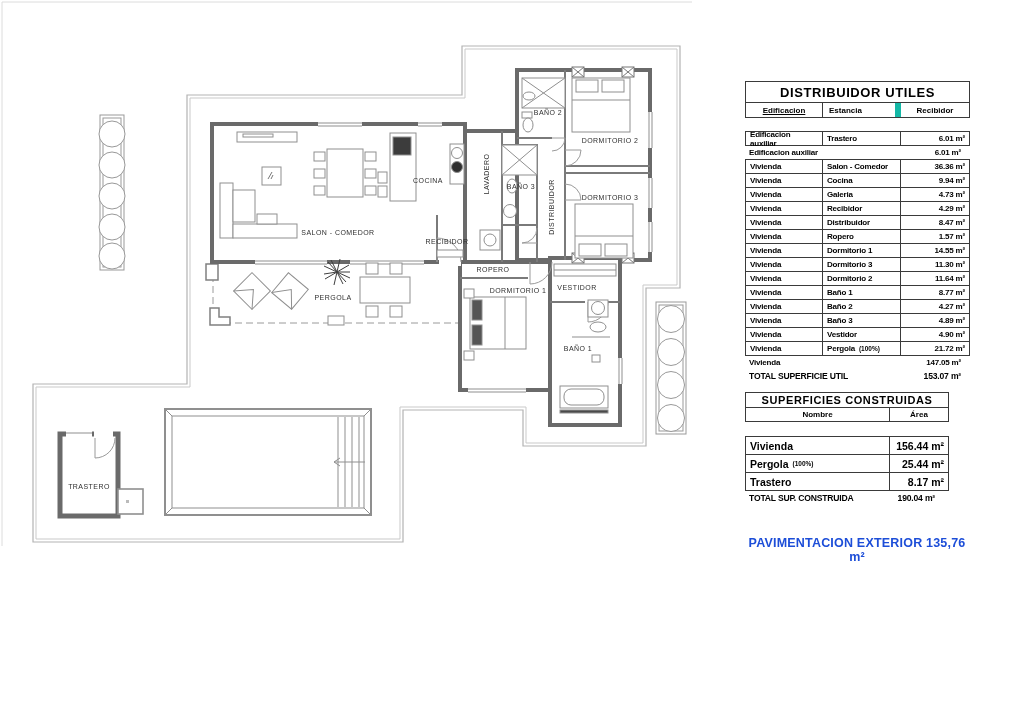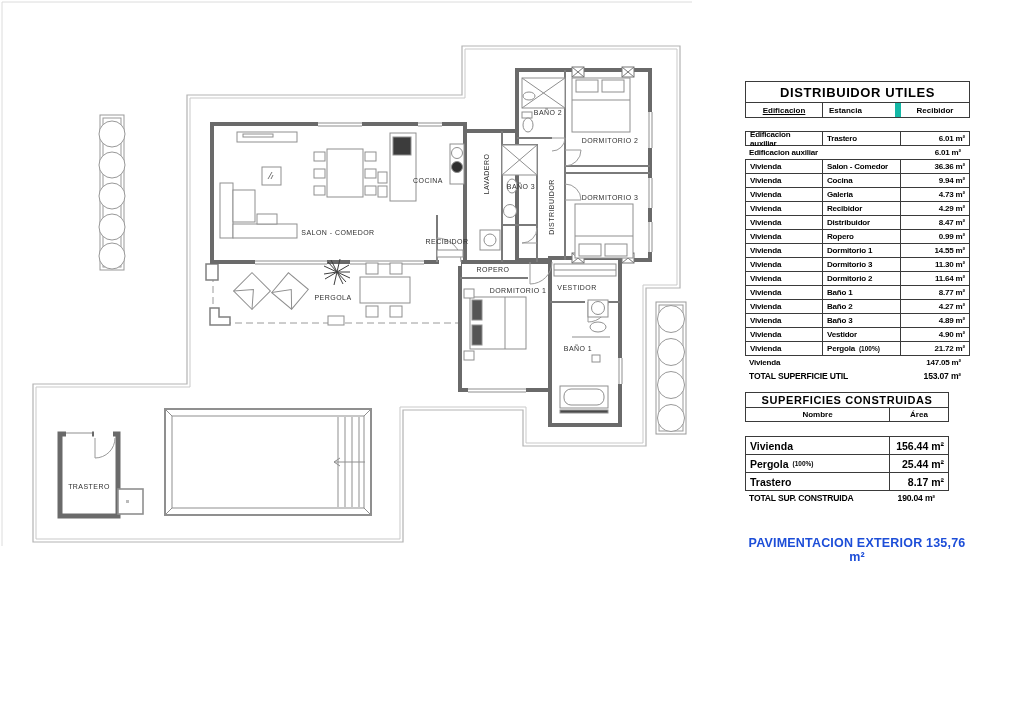--- a/index.html
+++ b/index.html
@@ -327,21 +327,21 @@
           <div class="tcell c-superficie">4.29 m²</div>
         </div>
         <div class="trow">
           <div class="tcell c-edificacion">Vivienda</div>
           <div class="tcell c-estancia">Distribuidor</div>
           <div class="tcell c-superficie">8.47 m²</div>
         </div>
         <div class="trow">
           <div class="tcell c-edificacion">Vivienda</div>
           <div class="tcell c-estancia">Ropero</div>
-          <div class="tcell c-superficie">0.99 m²</div>
+          <div class="tcell c-superficie">1.57 m²</div>
         </div>
         <div class="trow">
           <div class="tcell c-edificacion">Vivienda</div>
           <div class="tcell c-estancia">Dormitorio 1</div>
           <div class="tcell c-superficie">14.55 m²</div>
         </div>
         <div class="trow">
           <div class="tcell c-edificacion">Vivienda</div>
           <div class="tcell c-estancia">Dormitorio 3</div>
           <div class="tcell c-superficie">11.30 m²</div>

